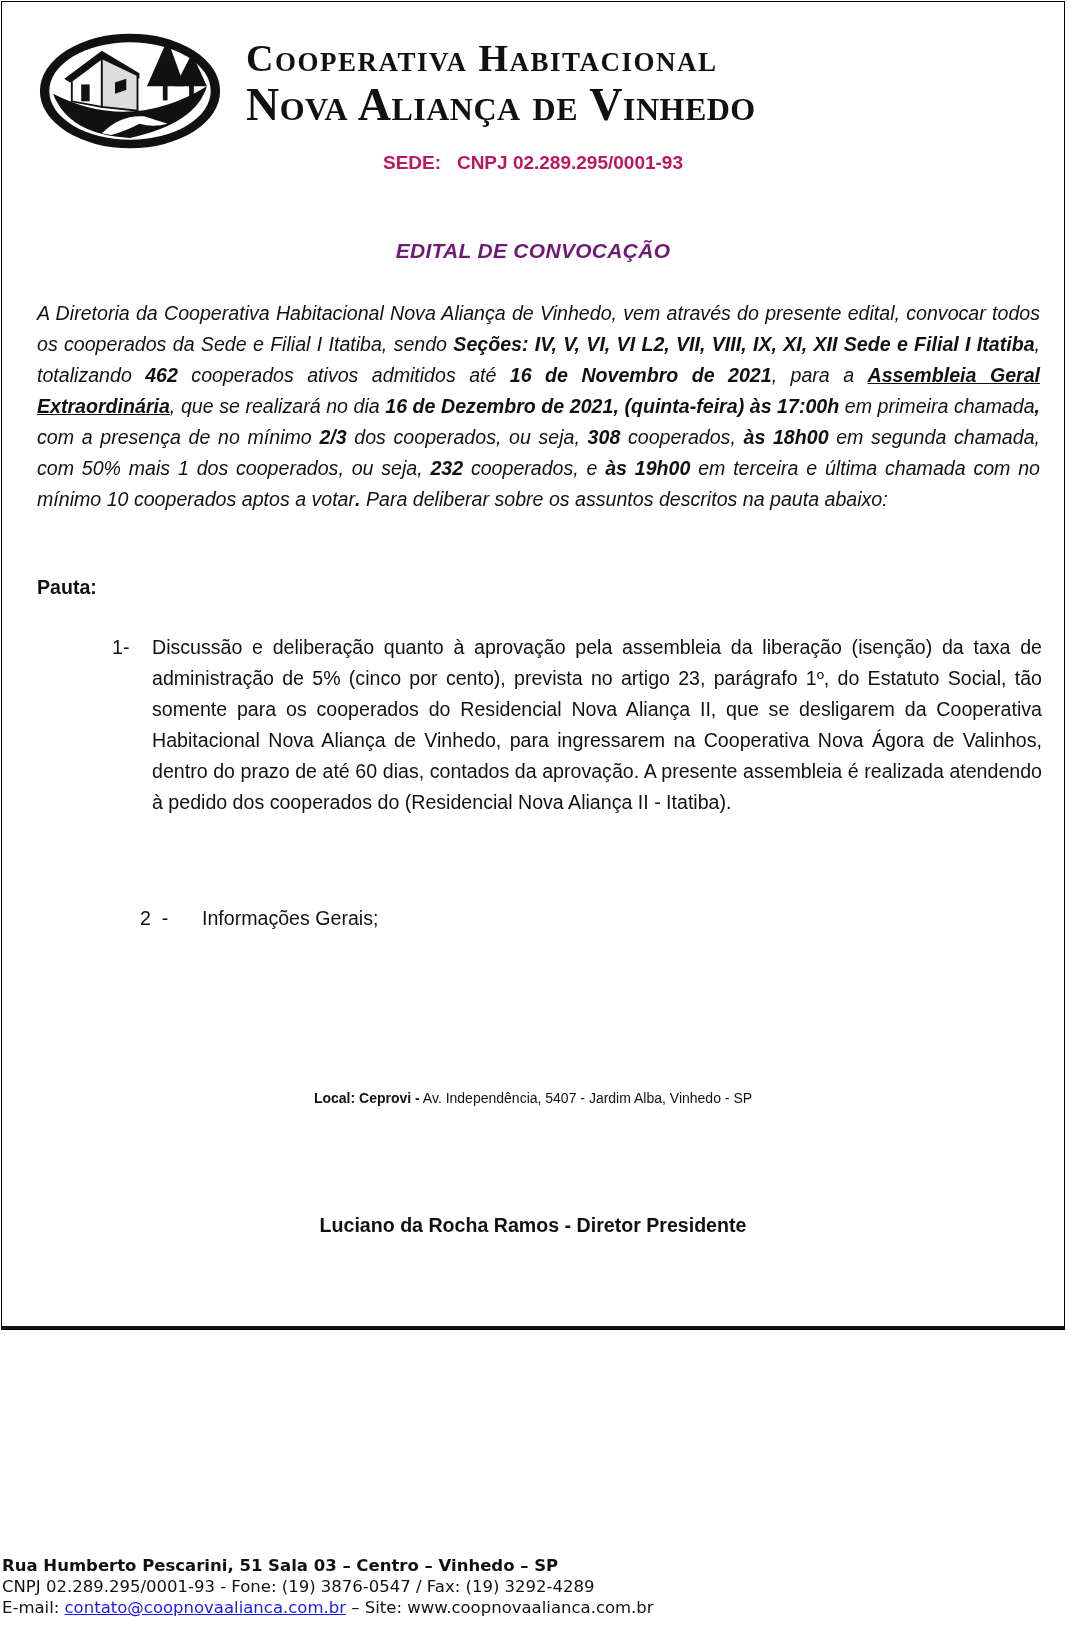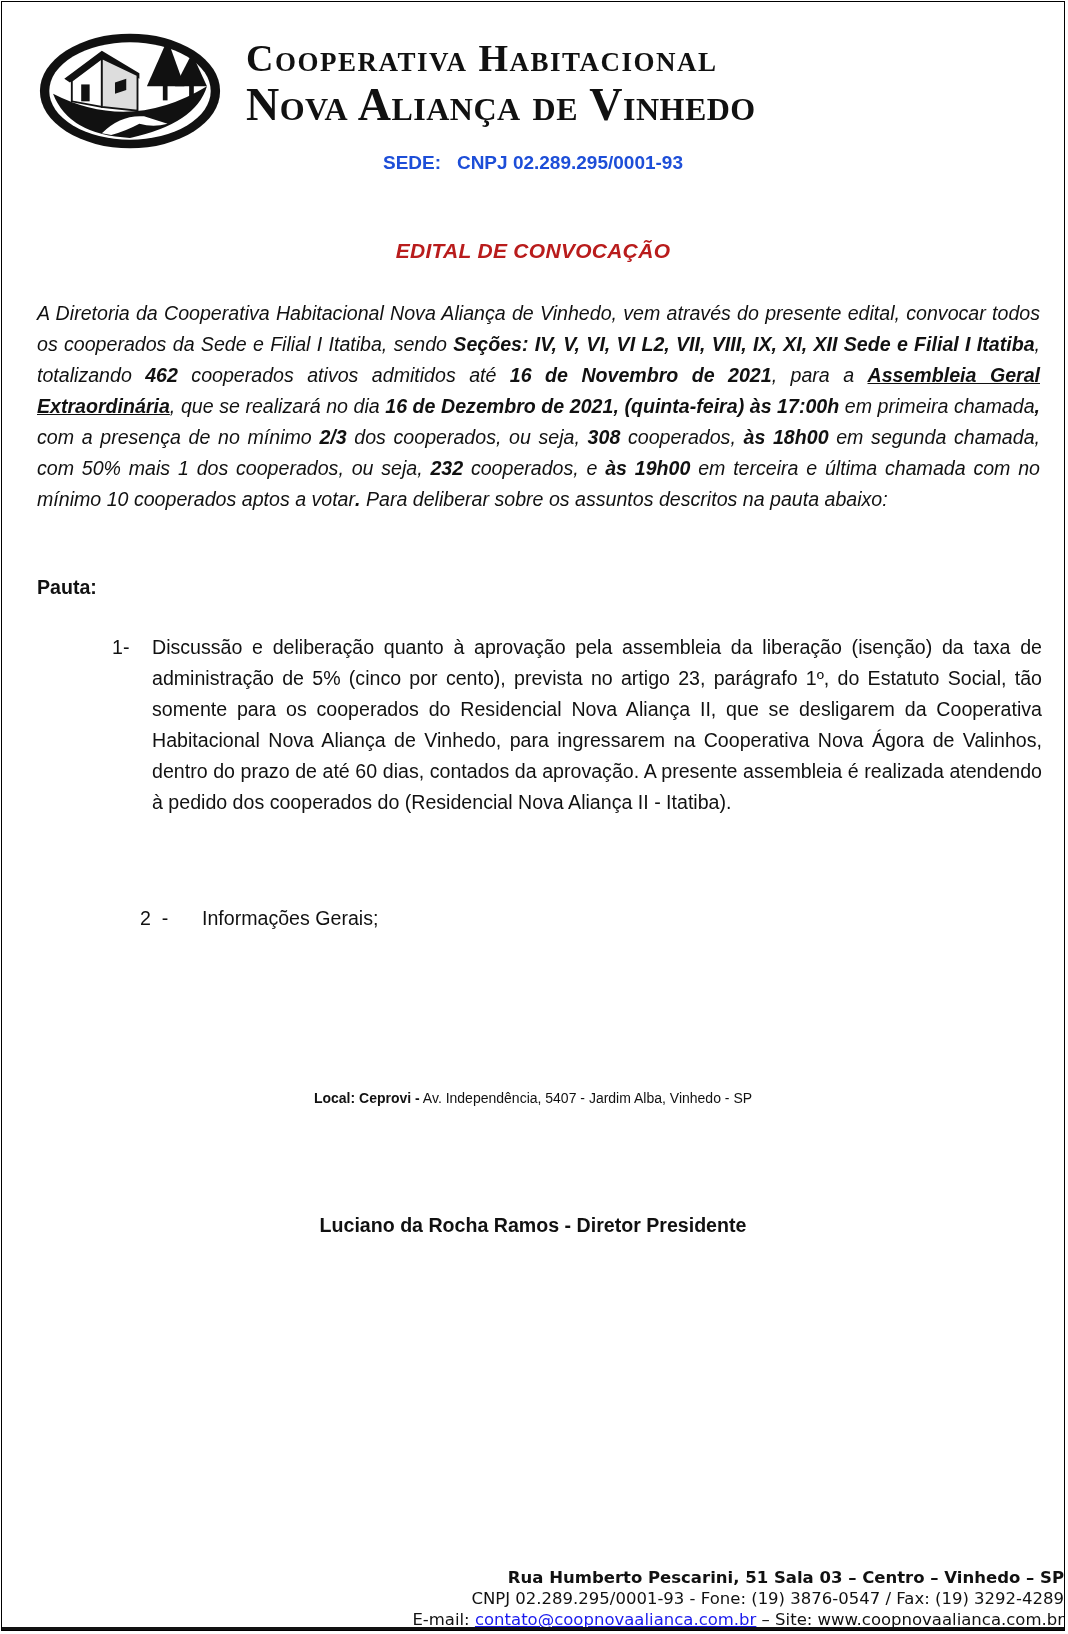--- a/index.html
+++ b/index.html
@@ -1,48 +1,48 @@
 <!DOCTYPE html>
 <html><head>
 <meta charset="utf-8">
 <style>
   html, body { margin: 0; padding: 0; background: #ffffff; }
   body { width: 1068px; height: 1634px; position: relative; overflow: hidden; }
   .page {
-    position: absolute; left: 1px; top: 1px; width: 1064px; height: 1630px;
+    position: absolute; left: 1px; top: 1px; width: 1064px; height: 1329px;
     border: 1px solid #000; box-sizing: border-box; background: #fff;
   }
   .bottom-rule { position: absolute; left: 0; right: 0; bottom: 0; height: 3px; background: #111; }
   .logo { position: absolute; left: 34px; top: 28px; width: 188px; height: 122px; }
   .brand { position: absolute; left: 244px; top: 34px; font-family: "Liberation Serif", serif; color: #111; }
   .brand .line1 { font-size: 38px; font-weight: bold; letter-spacing: 1.5px; line-height: 44px; font-variant: small-caps; }
   .brand .line2 { font-size: 46px; font-weight: bold; letter-spacing: 0.5px; line-height: 50px; font-variant: small-caps; }
-  .cnpj { position: absolute; left: 0; right: 0; text-align: center; font-family: "Liberation Sans", sans-serif; font-weight: bold; font-size: 19px; color: #1d4ed8; }
+  .cnpj { position: absolute; left: 0; right: 0; text-align: center; font-family: "Liberation Sans", sans-serif; font-weight: bold; font-size: 19px; color: #be185d; }
   .cnpj.sede { top: 150px; }
   .cnpj.filial { top: 178px; }
-  .title { position: absolute; left: 0; right: 0; top: 237px; text-align: center; font-family: "Liberation Sans", sans-serif; font-weight: bold; font-style: italic; font-size: 21px; color: #b91c1c; letter-spacing: 0.3px; }
+  .title { position: absolute; left: 0; right: 0; top: 237px; text-align: center; font-family: "Liberation Sans", sans-serif; font-weight: bold; font-style: italic; font-size: 21px; color: #701a75; letter-spacing: 0.3px; }
   .intro {
     position: absolute; left: 35px; width: 1003px; top: 296px;
     font-family: "Liberation Sans", sans-serif; font-size: 19.6px; line-height: 31px; color: #111;
     text-align: justify;
     font-style: italic;
   }
   .intro b { font-weight: bold; }
   .pauta-label { position: absolute; left: 35px; top: 574px; font-family: "Liberation Sans", sans-serif; font-weight: bold; font-size: 19.6px; color: #111; }
   .item1 {
     position: absolute; left: 110px; width: 930px; top: 630px;
     font-family: "Liberation Sans", sans-serif; font-size: 19.6px; line-height: 31px; color: #111;
   }
   .item1 .num { position: absolute; left: 0; top: 0; }
   .item1 .txt { margin-left: 40px; text-align: justify; }
   .item2 { position: absolute; left: 110px; top: 905px; font-family: "Liberation Sans", sans-serif; font-size: 19.6px; color: #111; margin-left: 28px; }
   .item2 .num { display: inline-block; width: 62px; }
   .local { position: absolute; left: 0; right: 0; top: 1088px; text-align: center; font-family: "Liberation Sans", sans-serif; font-size: 14px; color: #111; }
   .sign { position: absolute; left: 0; right: 0; top: 1212px; text-align: center; font-family: "Liberation Sans", sans-serif; font-weight: bold; font-size: 19.6px; color: #111; }
-  .footer { position: absolute; left: 0; right: 0; top: 1553px; text-align: right; font-family: "DejaVu Sans", sans-serif; color: #111; font-size: 16.5px; line-height: 21px; margin-top: 12px; }
+  .footer { position: absolute; left: 0; right: 0; top: 1553px; text-align: left; font-family: "DejaVu Sans", sans-serif; color: #111; font-size: 16.5px; line-height: 21px; }
   .footer .addr { font-weight: bold; }
   .footer a { color: #1a1aee; text-decoration: underline; }
 </style>
 </head>
 <body>
 
 <div class="page">
 
   <svg class="logo" viewBox="0 0 200 130">
     <ellipse cx="100" cy="65" rx="96" ry="61" fill="#111"></ellipse>

